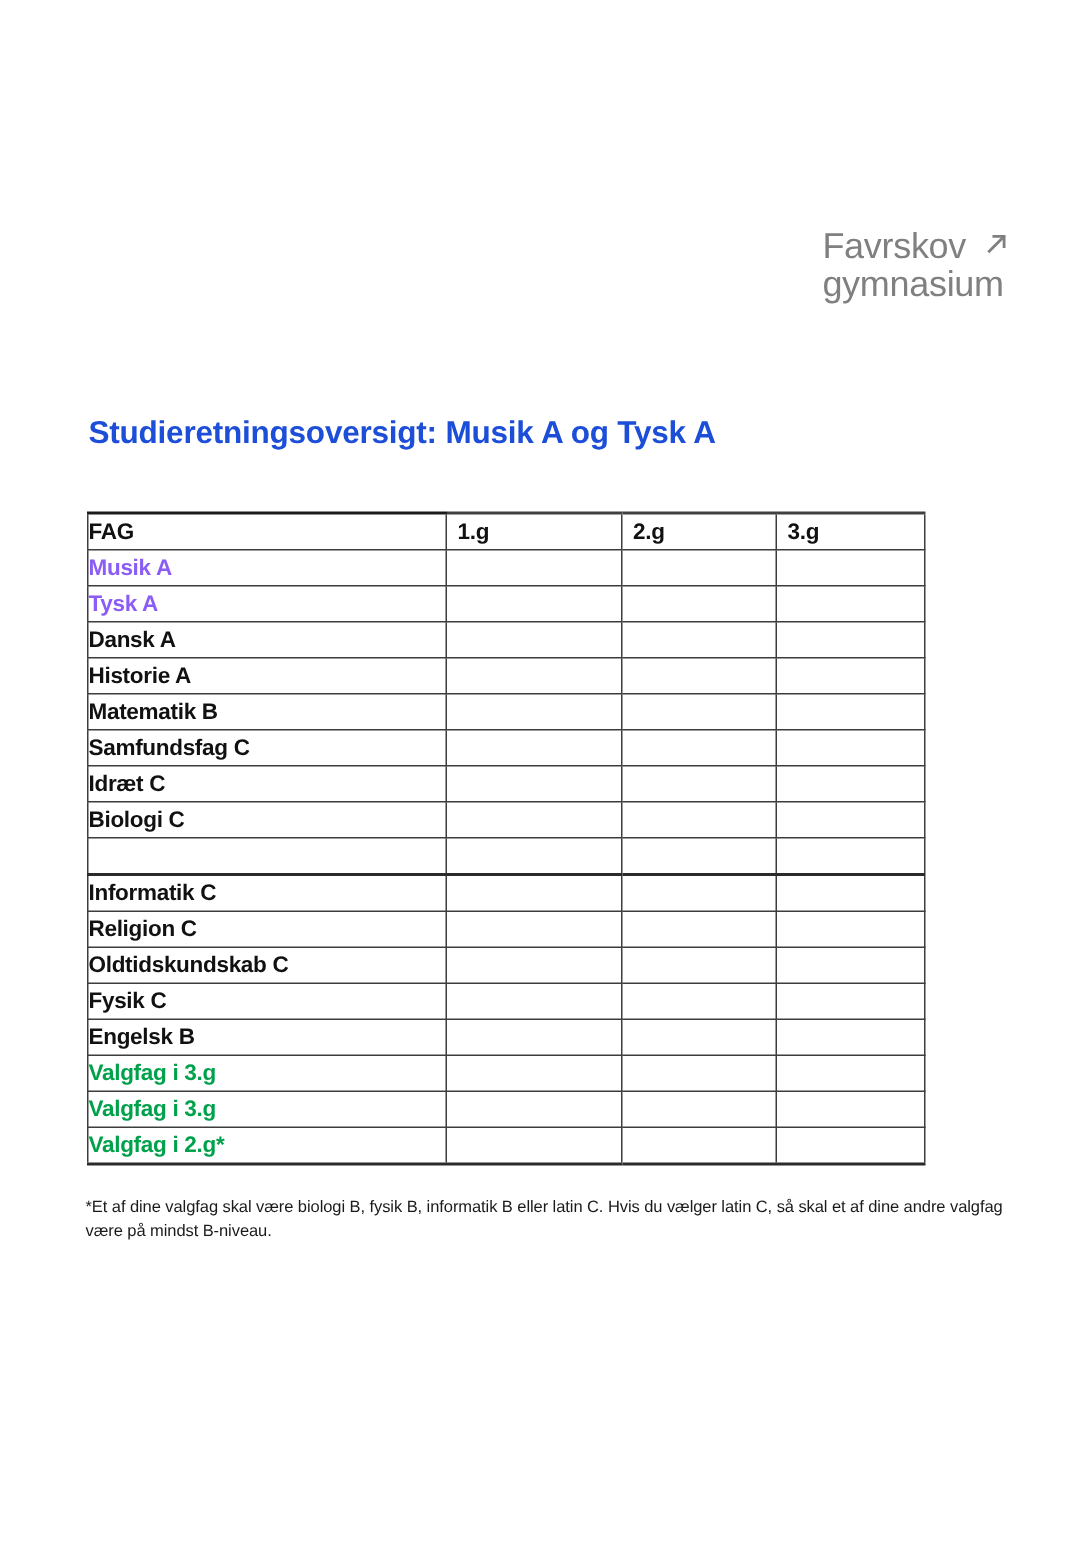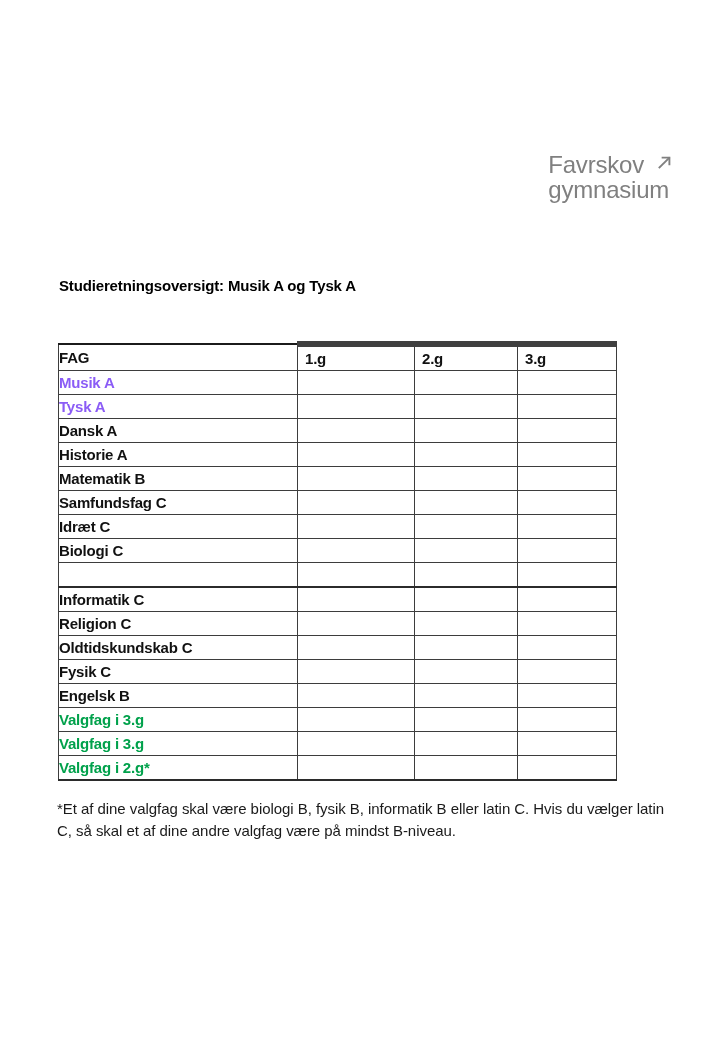--- a/index.html
+++ b/index.html
@@ -45,23 +45,23 @@
     position: relative;
     top: -2px;
   }
   .logo-arrow svg { display:block; }
 
   
   .page-title {
     position: absolute;
     left: 59px;
     top: 277px;
-    font-size: 15px;
+    font-size: 21px;
     font-weight: bold;
-    color: #000000;
+    color: #1d4ed8;
     letter-spacing: -0.15px;
     white-space: nowrap;
   }
 
   
   .table-wrap {
     position: absolute;
     left: 58px;
     top: 341px;
     width: 558px;
@@ -94,41 +94,41 @@
   }
   tr.header td {
     font-size: 15px;
     font-weight: bold;
     color: #111111;
   }
   tr.header td.gcell {
     padding-left: 7px;
     letter-spacing: -0.2px;
   }
-  tr.header td { border-top: 6px solid #404040; }
+  tr.header td { border-top: 2px solid #404040; }
   tr.header td.label { border-top: 2px solid #1b1b1b; }
 
   td.fill-blue  { background: #0f1fe8; }
   td.fill-gray  { background: #a9a9a9; }
   td.fill-green { background: #00a650; }
   td.fill-none  { background: #ffffff; }
 
   td.label.txt-blue  { color: #8b5cf6; }
   td.label.txt-green { color: #00a14b; }
 
   tr.thick-below td { border-bottom: 2px solid #2b2b2b; }
   tr.last-row td { border-bottom: 2px solid #2b2b2b; }
 
   
   .footnote {
     position: absolute;
     left: 57px;
     top: 798px;
     width: 618px;
-    font-size: 15px;
+    font-size: 11px;
     line-height: 1.45;
     color: #1a1a1a;
     letter-spacing: -0.05px;
   }
 </style>
 </head>
 <body>
 
 <div class="logo">
   <div class="line1">

